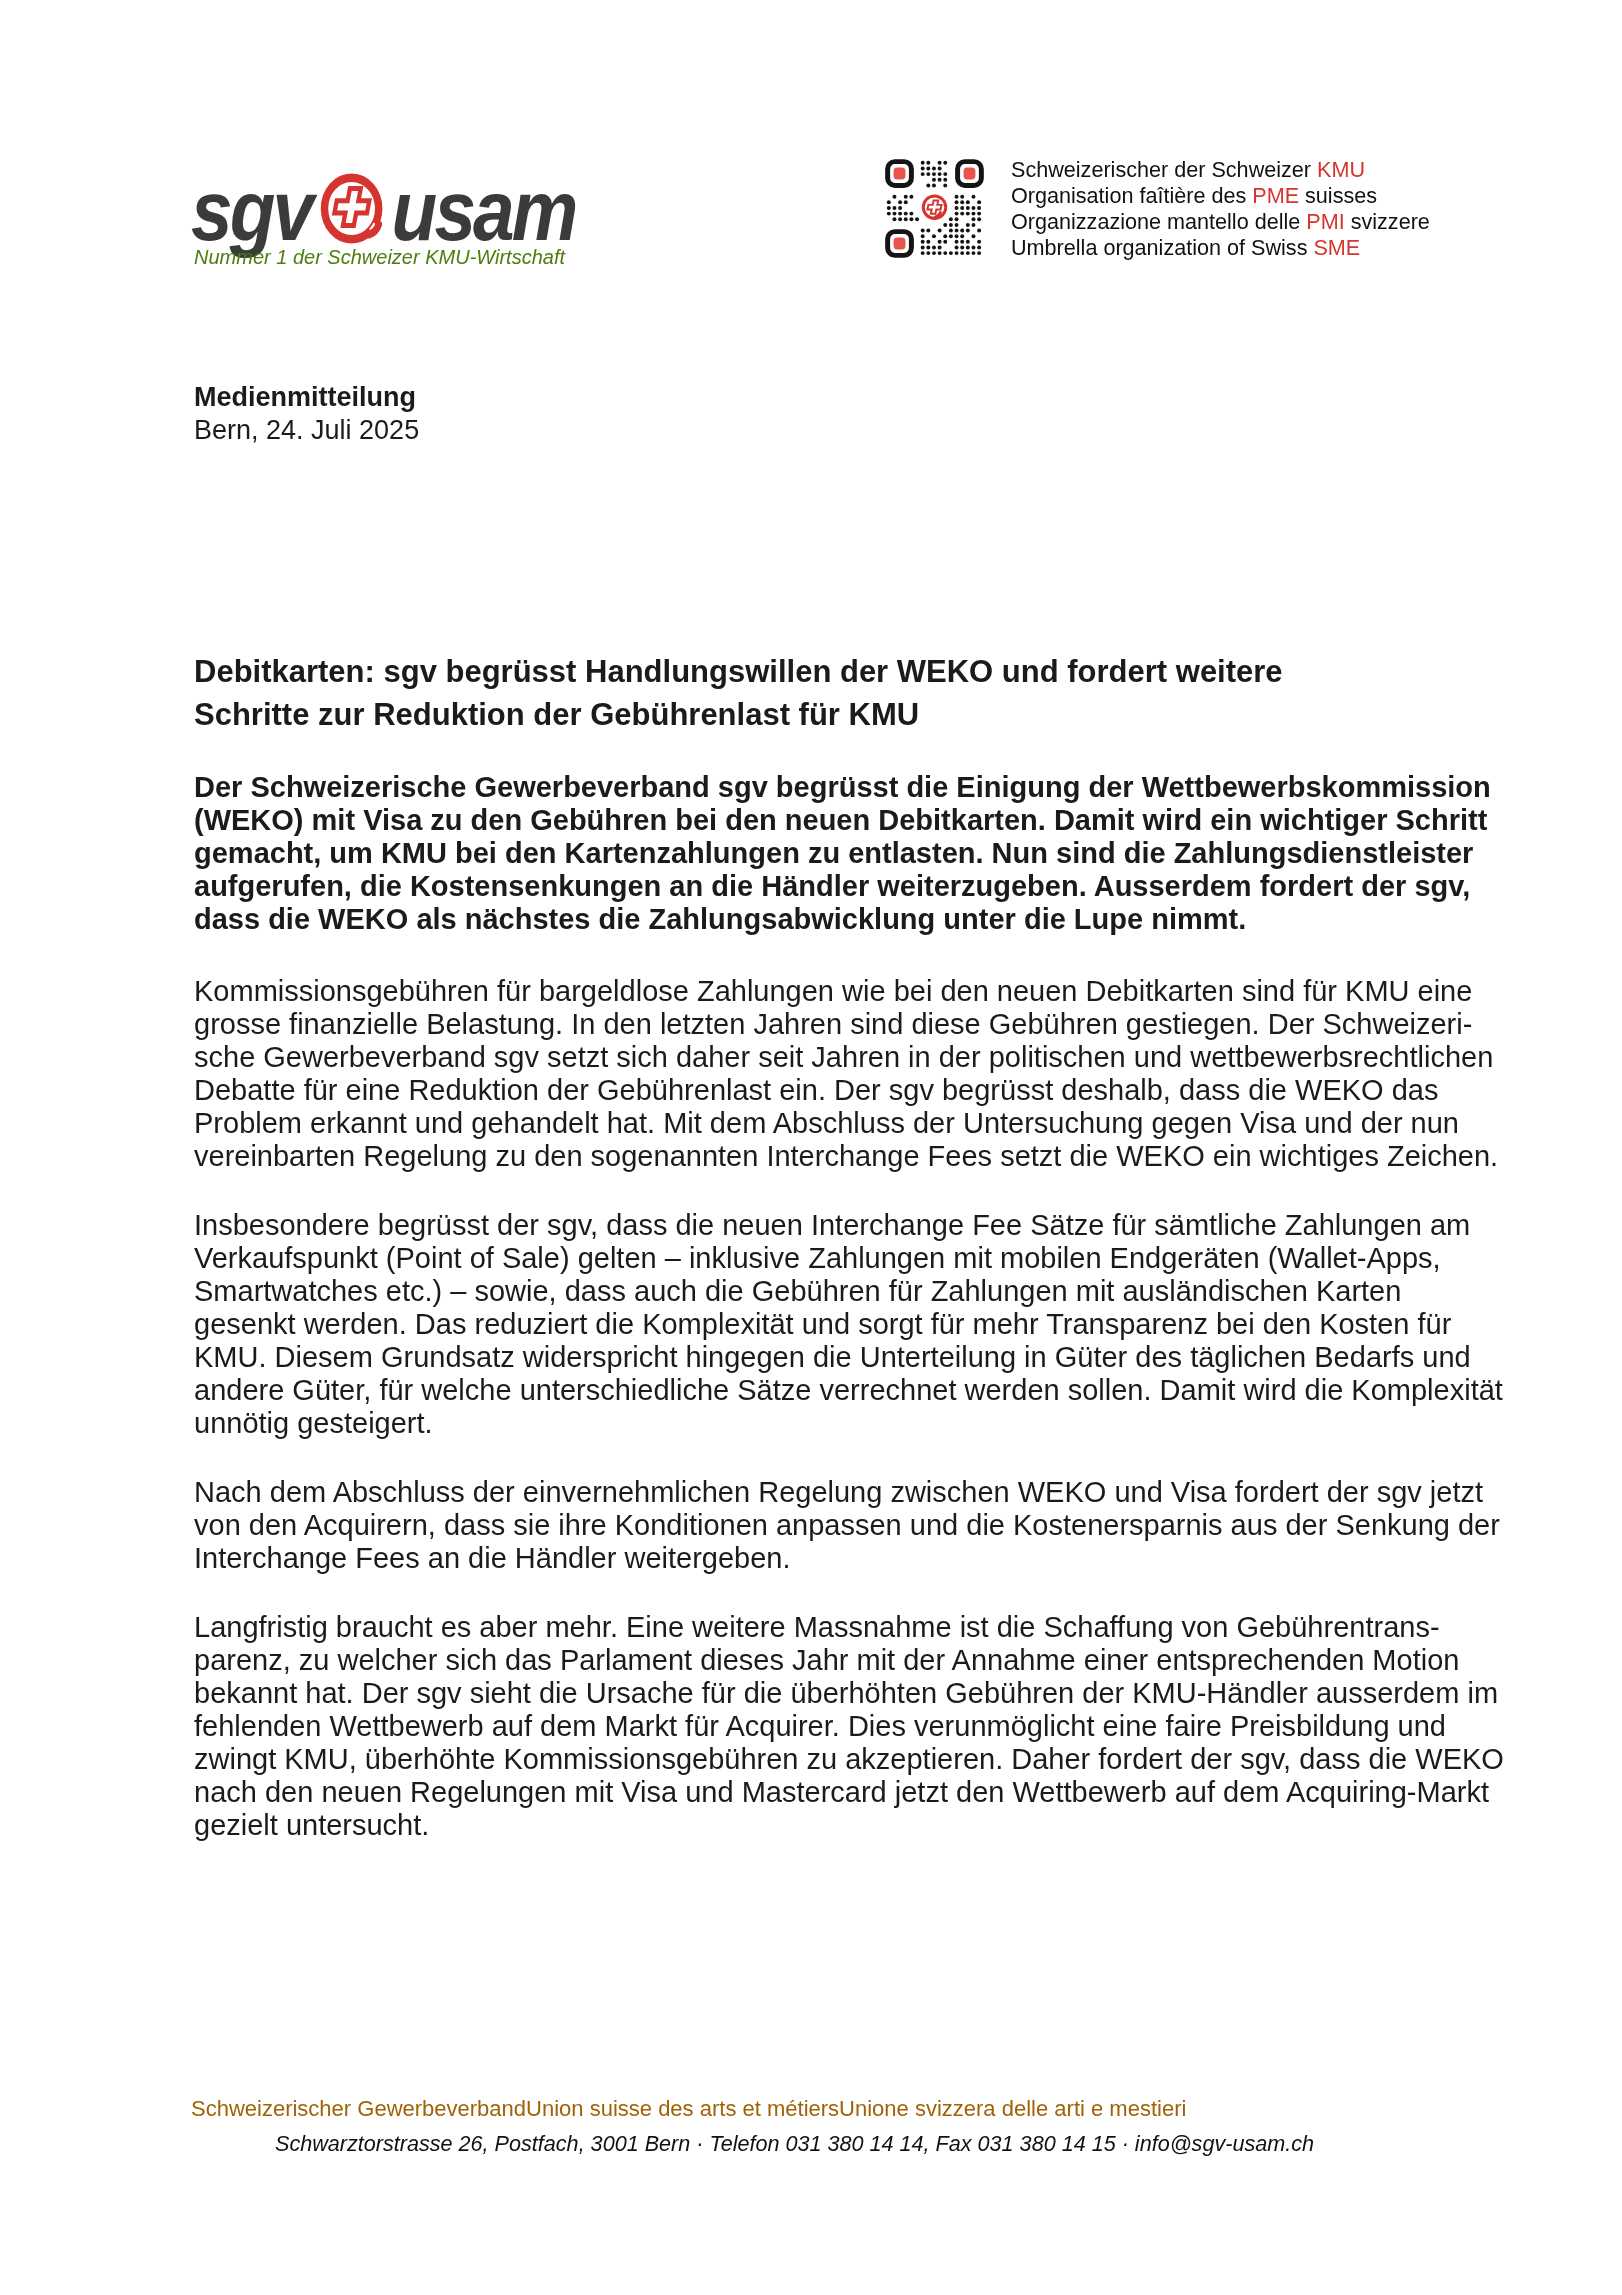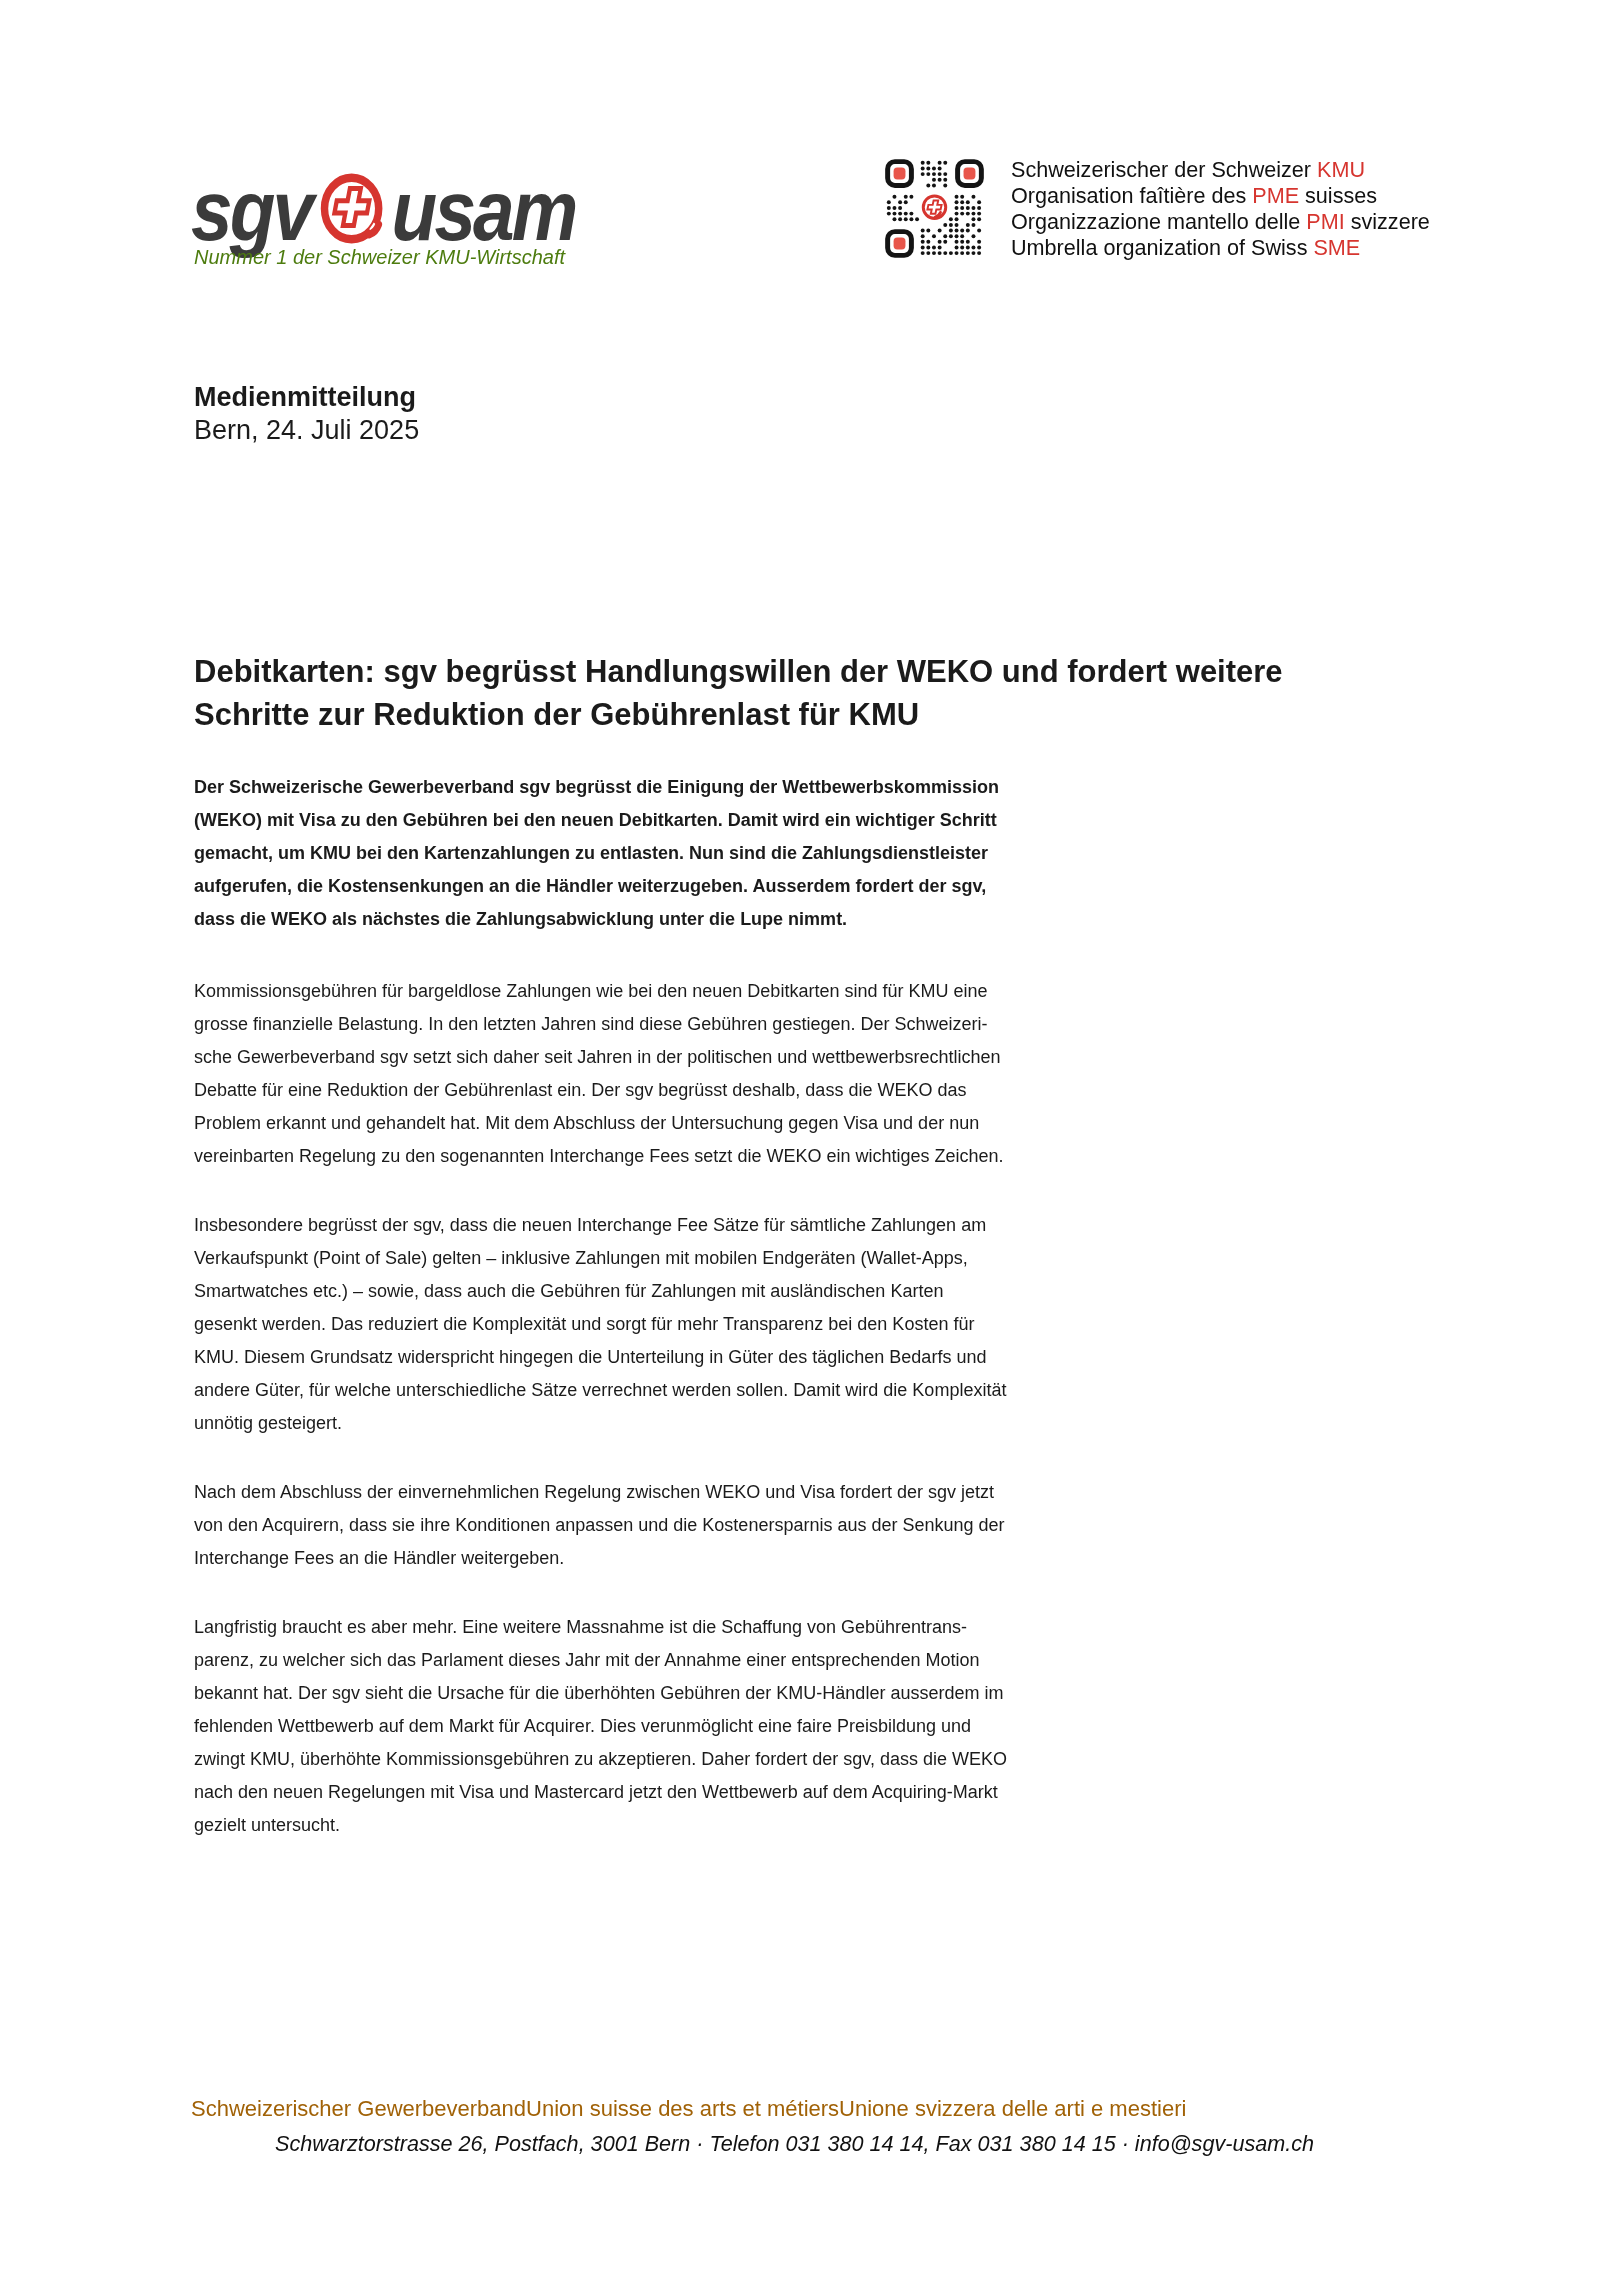--- a/index.html
+++ b/index.html
@@ -37,21 +37,21 @@
   .doc-type{font-weight:700;}
   
   main{position:absolute;left:194px;top:650px;width:1302px;}
   main h1{
     margin:0 0 35px 0;
     font-size:31px;line-height:43px;font-weight:700;
     white-space:pre;
   }
   main p{
     margin:12px 0 36px 0;
-    font-size:18px;line-height:33px;
+    font-size:29px;line-height:33px;
     white-space:pre;
   }
   main p.lead{font-weight:700;margin-bottom:39px;}
   
   .orgs{
     position:absolute;left:191px;top:2096px;width:1263px;
     display:flex;
     color:#a16207;font-size:22px;white-space:nowrap;
   }
   .footer-address{

